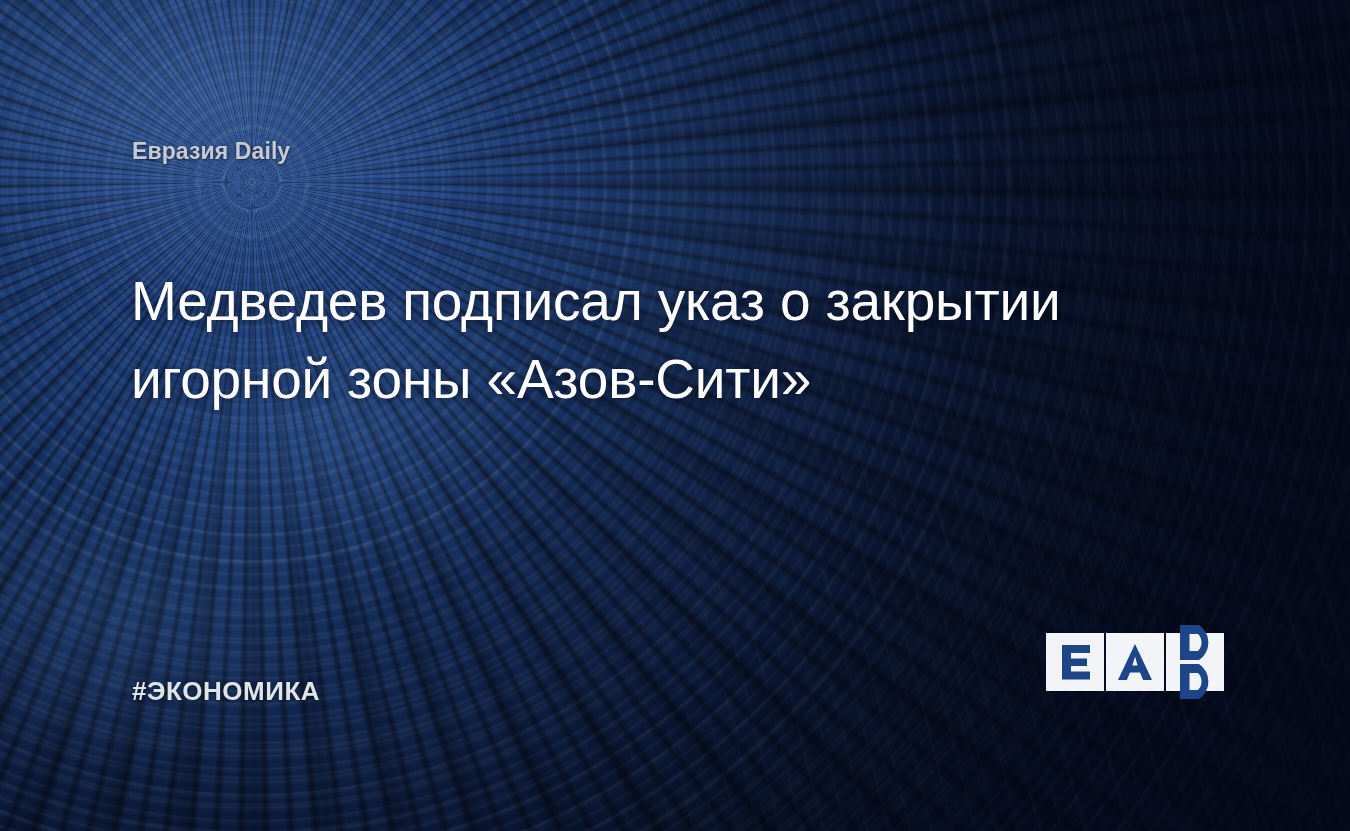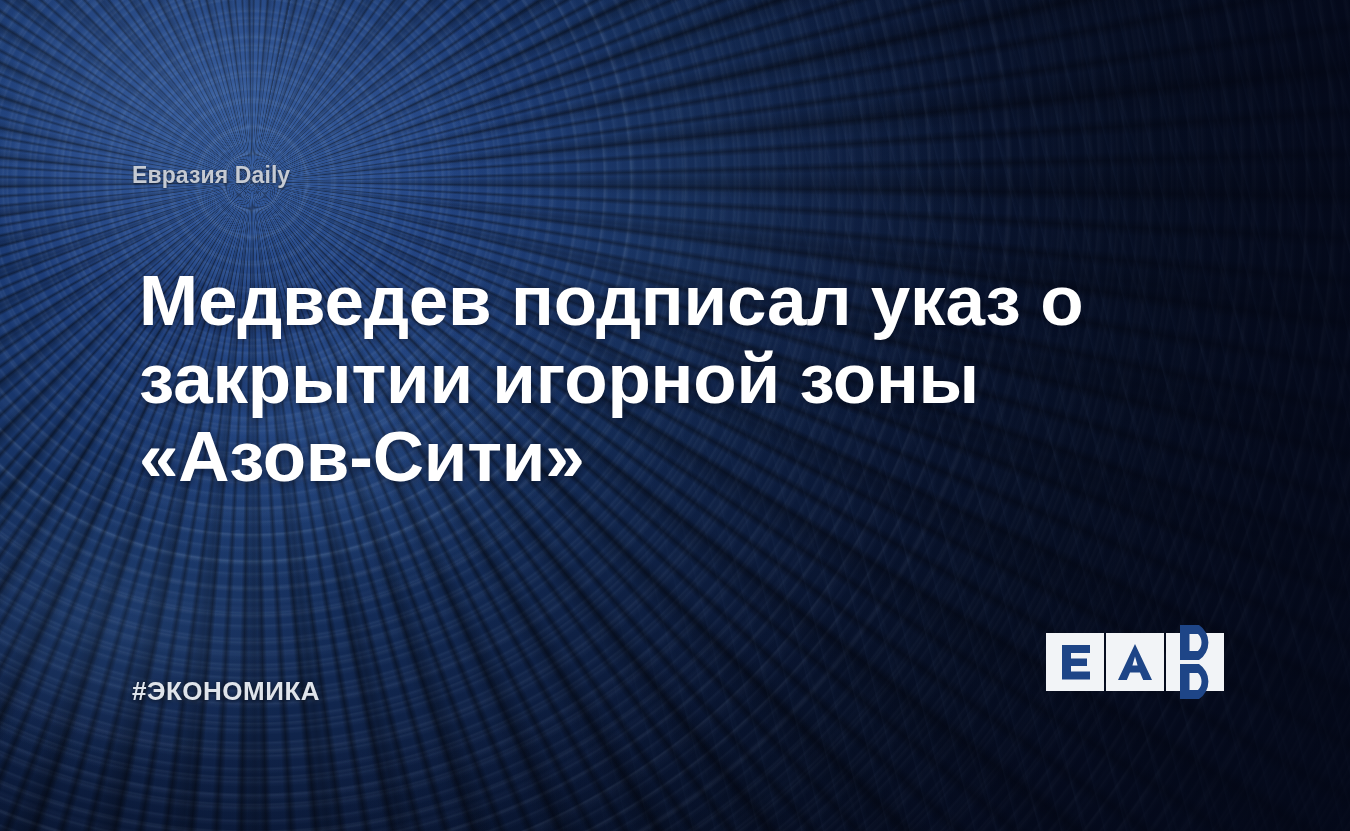--- a/index.html
+++ b/index.html
@@ -126,31 +126,29 @@
   }
 
   
   .brand {
     position:absolute; left:132px; top:138px;
     font-size:23px; font-weight:bold;
     color:#c5cad3;
     letter-spacing:.1px;
     text-shadow:0 1px 3px rgba(0,0,0,.55);
     white-space:nowrap;
-    margin-top:24px;
   }
 
   .headline {
     position:absolute; left:131px; top:262px;
     width:1040px;
-    font-size:71px; font-weight:bold; line-height:78px;
+    font-size:55px; font-weight:normal; line-height:78px;
     color:#ffffff;
     letter-spacing:-0.2px;
     text-shadow:0 2px 9px rgba(2,8,26,.6);
-    margin-left:8px;
   }
 
   .hashtag {
     position:absolute; left:132px; top:676px;
     font-size:26px; font-weight:bold;
     color:#dfe4eb;
     letter-spacing:.5px;
     text-shadow:0 1px 4px rgba(0,0,0,.55);
     white-space:nowrap;
   }

